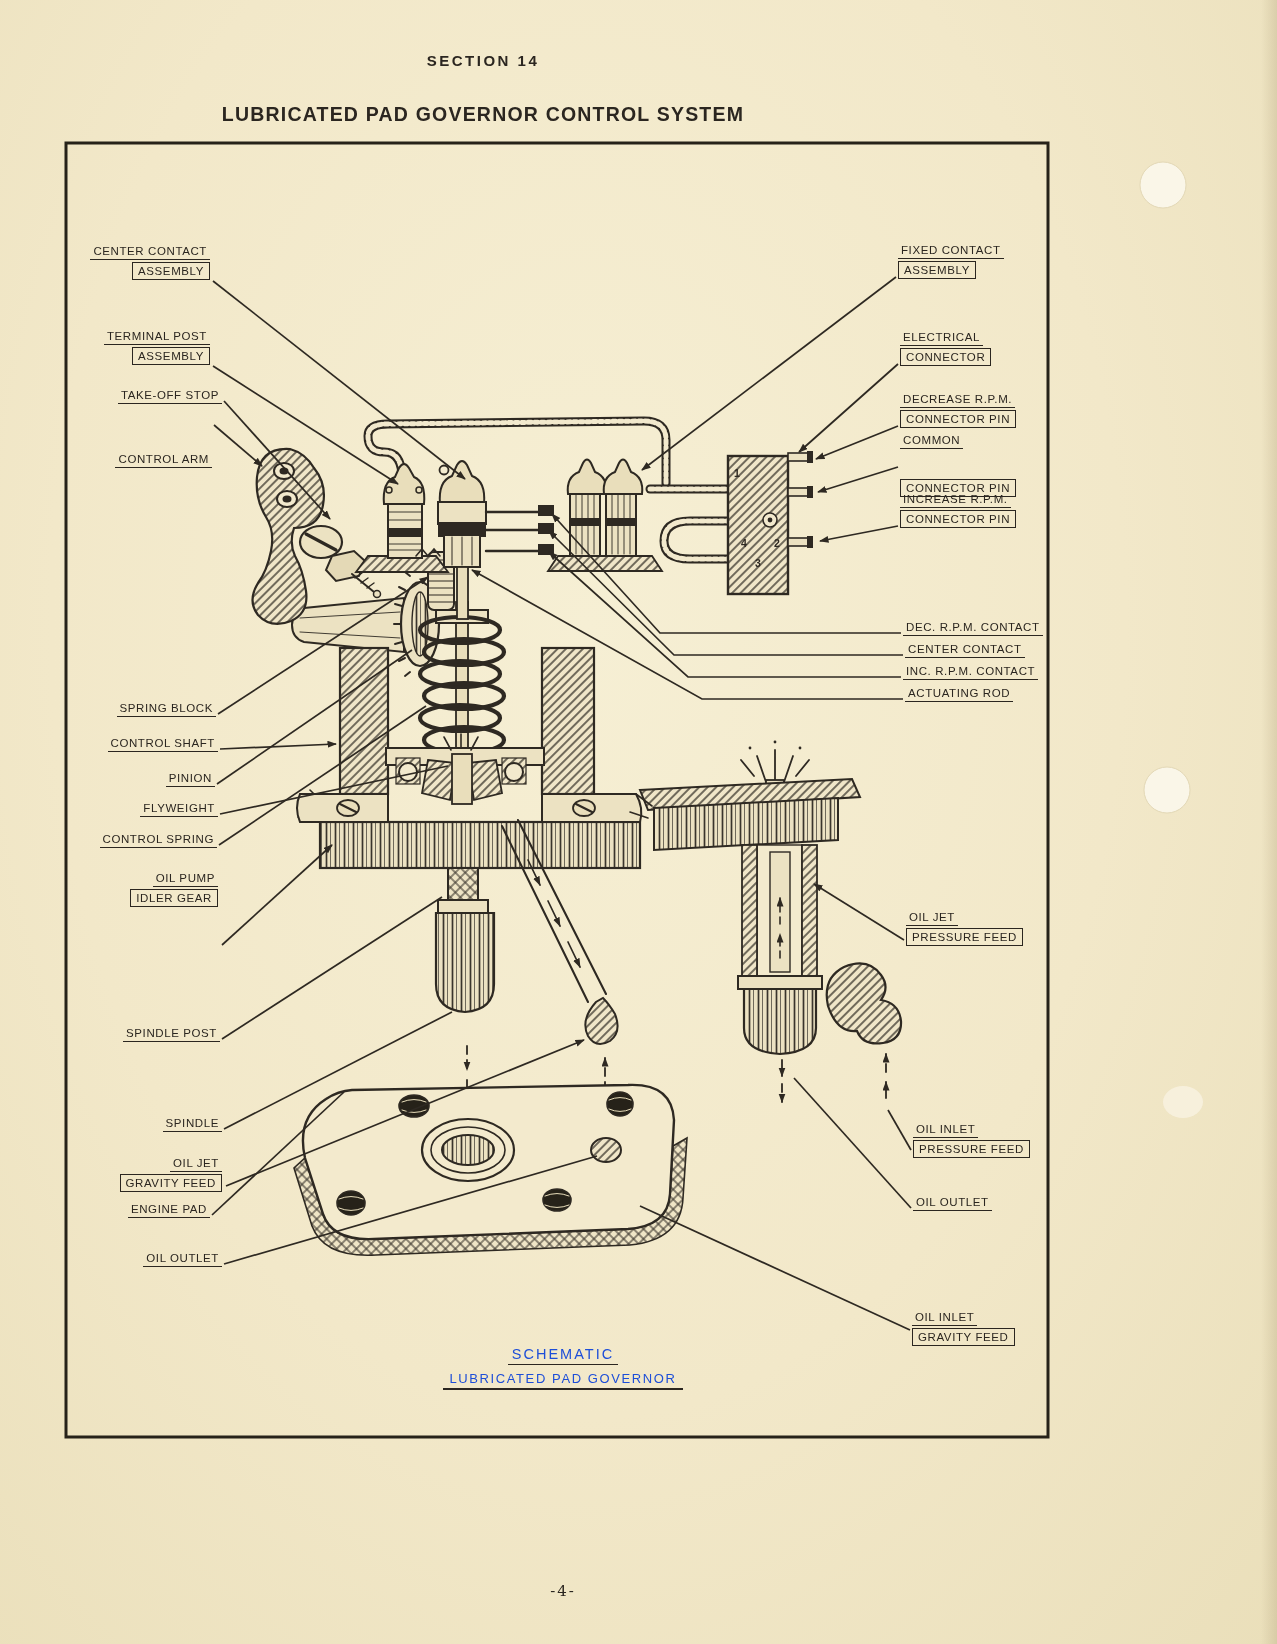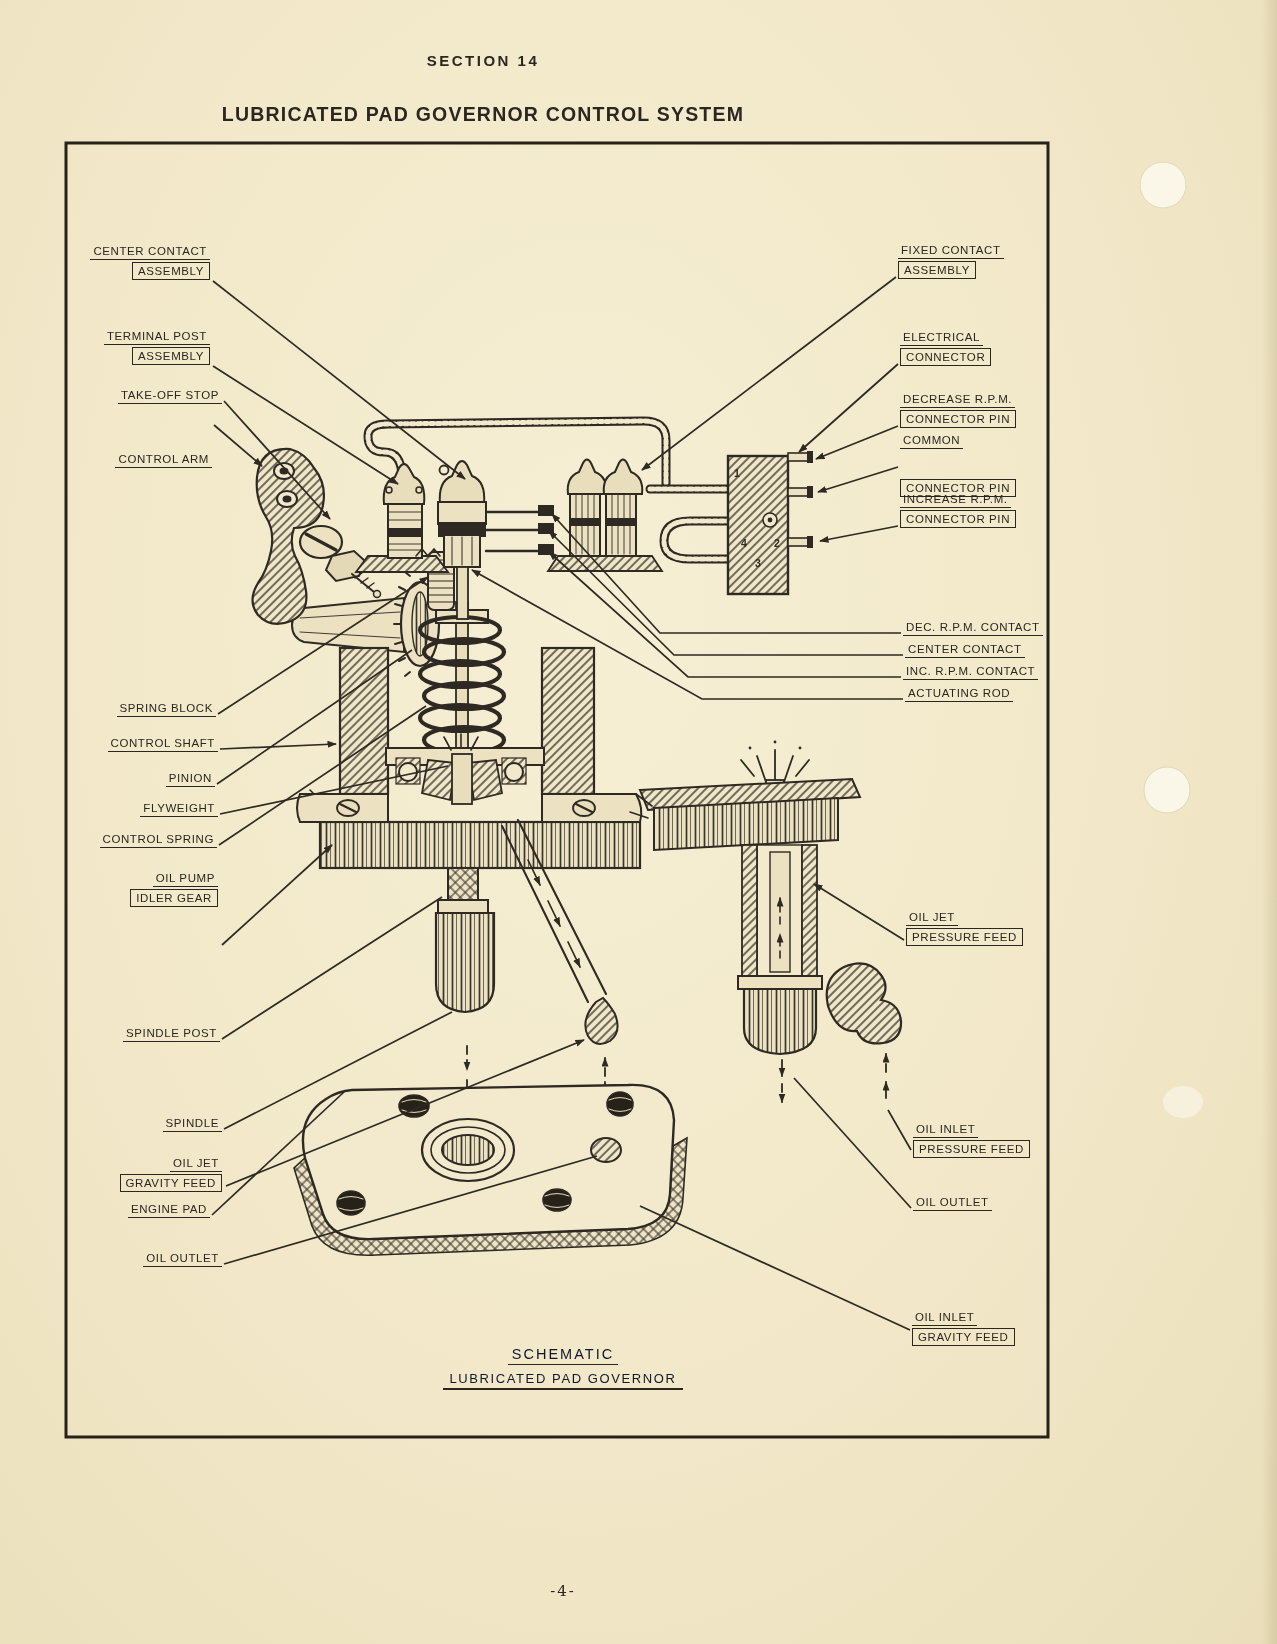--- a/index.html
+++ b/index.html
@@ -6,21 +6,21 @@
   body{
     width:1277px;height:1644px;position:relative;overflow:hidden;
     font-family:"Liberation Sans",sans-serif;
     background:radial-gradient(ellipse at 46% 38%, #f6efd4 0%, #f2e8c9 55%, #eadfba 100%);
   }
   #edge-shade{position:absolute;right:0;top:0;width:16px;height:100%;
     background:linear-gradient(to right,rgba(0,0,0,0),rgba(120,100,60,.16));}
   .heading{position:absolute;color:#2b2620;font-weight:bold;white-space:nowrap;}
   #section-heading{left:0;top:52px;width:966px;text-align:center;font-size:15px;letter-spacing:2.5px;}
   #doc-title{left:0;top:103px;width:966px;text-align:center;font-size:19.5px;letter-spacing:1.2px;}
-  .caption{position:absolute;left:0;width:1126px;text-align:center;color:#0f172a;}
+  .caption{position:absolute;left:0;width:1126px;text-align:center;color:#1d4ed8;}
   #caption-1{top:1346px;font-size:14.5px;letter-spacing:2px;}
   #caption-1 span{border-bottom:1.6px solid #2b2620;padding:0 4px 2px;}
   #caption-2{top:1371px;font-size:13px;letter-spacing:1.6px;}
   #caption-2 span{border-bottom:2.4px solid #2b2620;padding:0 6px 2px;}
   #page-number{position:absolute;left:0;top:1582px;width:1126px;text-align:center;
     font-family:"DejaVu Serif",serif;font-size:15px;letter-spacing:2px;color:#2b2620;}
   #schematic-svg{position:absolute;left:0;top:0;}
   #label-layer{position:absolute;left:0;top:0;width:1277px;height:1644px;pointer-events:none;}
   .dlabel{position:absolute;display:flex;flex-direction:column;font-size:11.5px;
     letter-spacing:.6px;color:#2b2620;line-height:1.05;}

